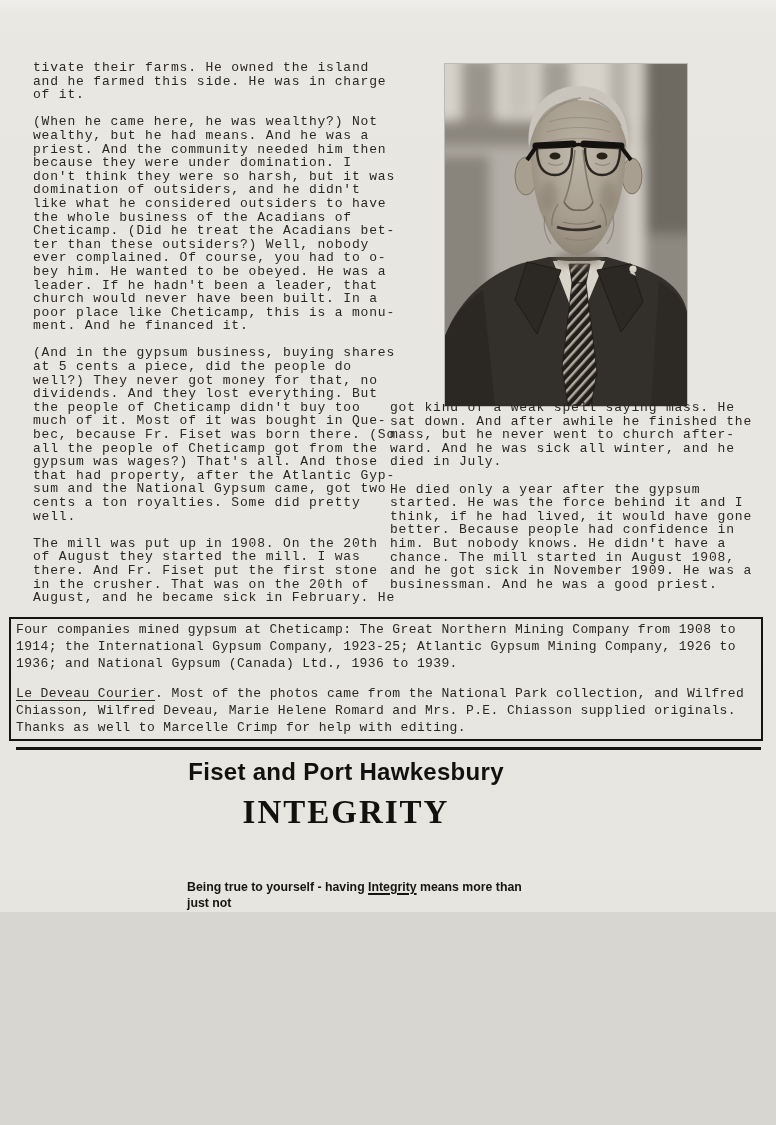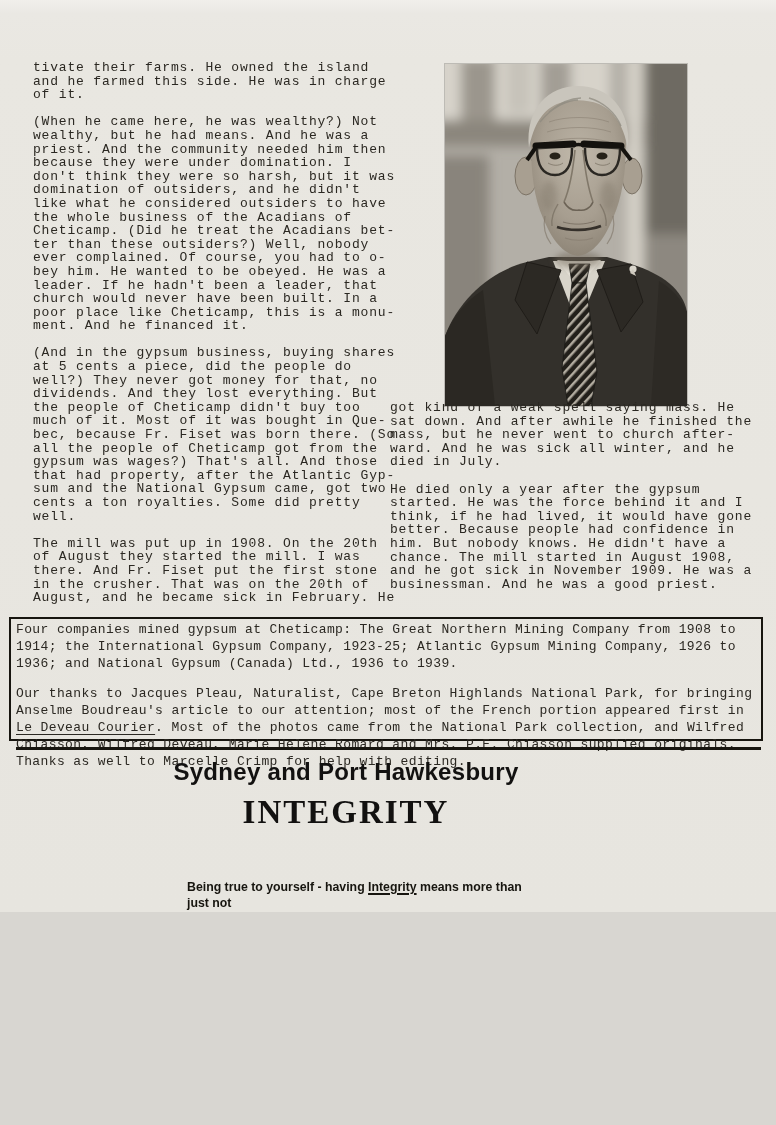--- a/index.html
+++ b/index.html
@@ -186,31 +186,29 @@
 him. But nobody knows. He didn't have a
 chance. The mill started in August 1908,
 and he got sick in November 1909. He was a
 businessman. And he was a good priest.</div>
   </div>
 
   <div class="credits-box">
     <div class="tw">Four companies mined gypsum at Cheticamp: The Great Northern Mining Company from 1908 to
 1914; the International Gypsum Company, 1923-25; Atlantic Gypsum Mining Company, 1926 to
 1936; and National Gypsum (Canada) Ltd., 1936 to 1939.</div>
-    <div class="tw"><span>Our thanks to Jacques Pleau, Naturalist, Cape Breton Highlands National Park, for bringing
-Anselme Boudreau's article to our attention; most of the French portion appeared first in
-</span><span class="u">Le Deveau Courier</span><span>. Most of the photos came from the National Park collection, and Wilfred
+    <div class="tw"><span class="u">Le Deveau Courier</span><span>. Most of the photos came from the National Park collection, and Wilfred
 Chiasson, Wilfred Deveau, Marie Helene Romard and Mrs. P.E. Chiasson supplied originals.
 Thanks as well to Marcelle Crimp for help with editing.</span></div>
   </div>
 
   <div class="rule"></div>
 
   <div class="ad-block">
-    <div class="ad-subtitle">Sydney and Port Hawkesbury</div>
+    <div class="ad-subtitle">Fiset and Port Hawkesbury</div>
     <div class="ad-heading">INTEGRITY</div>
   </div>
   <div class="ad-body"><span>Being true to yourself - having </span><span class="u">Integrity</span><span> means more than just not
 pretending to be someone else.  It means being completely true to
 what is inside of you.  To what you know is right.  It means doing
 what you feel you must do   regardless of the   immediate cost or
 sacrifice.  It means making decisions for yourself and your family,
 and your entire life based on what is proper, not on what is exped-
 ient.  It means at all time to be honourable and to behave decently
 and given in a very practical sense it pays, for without integrity no

